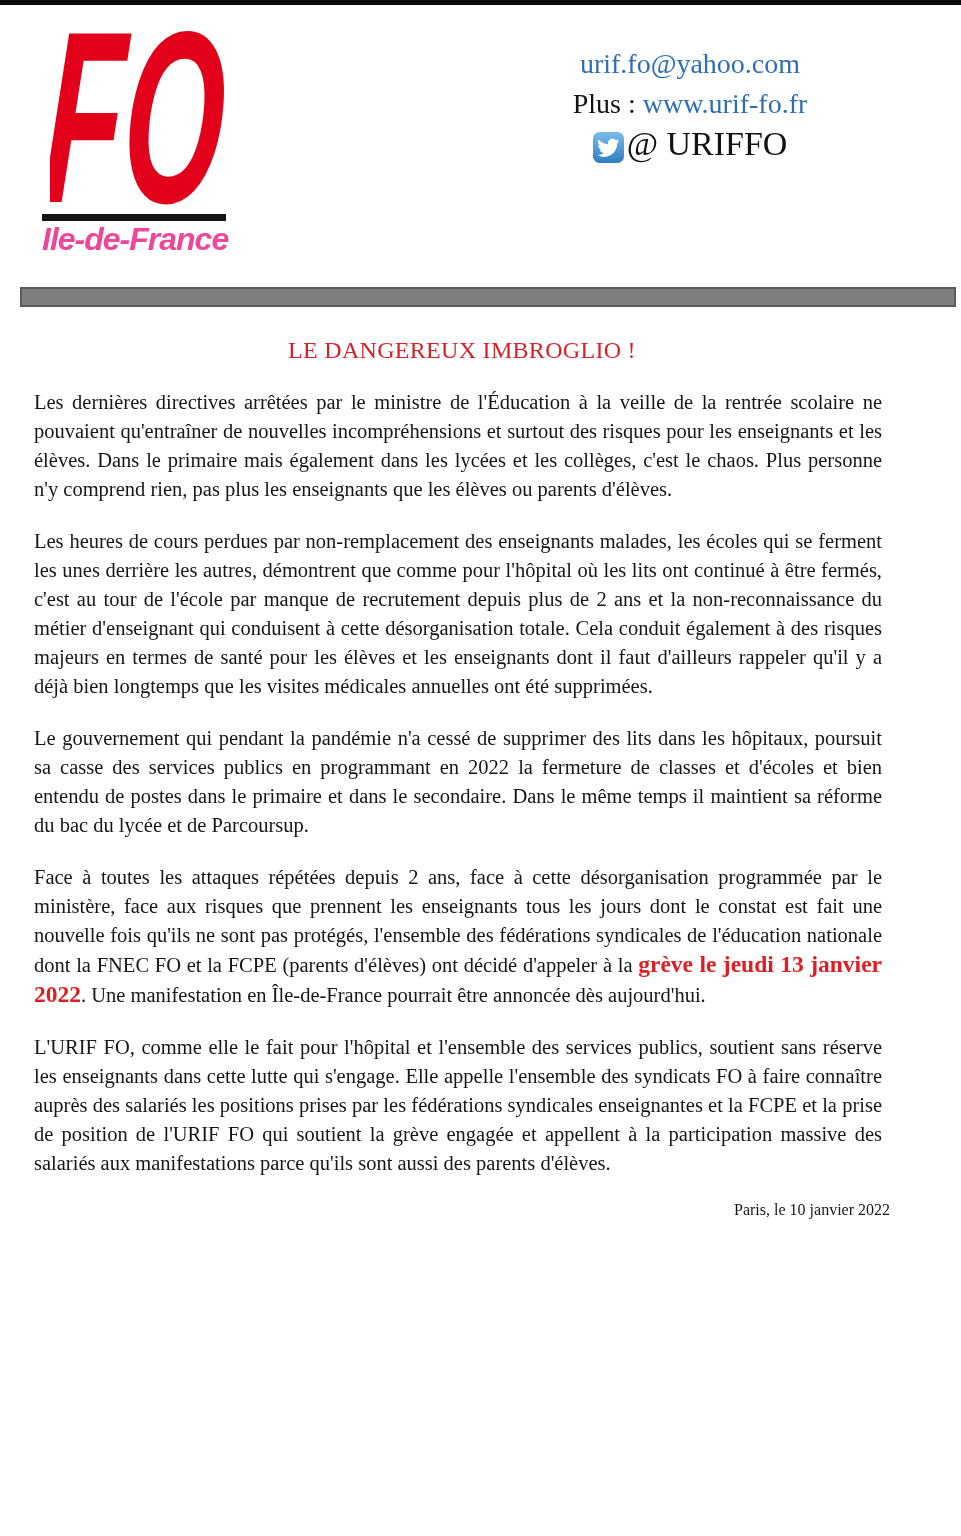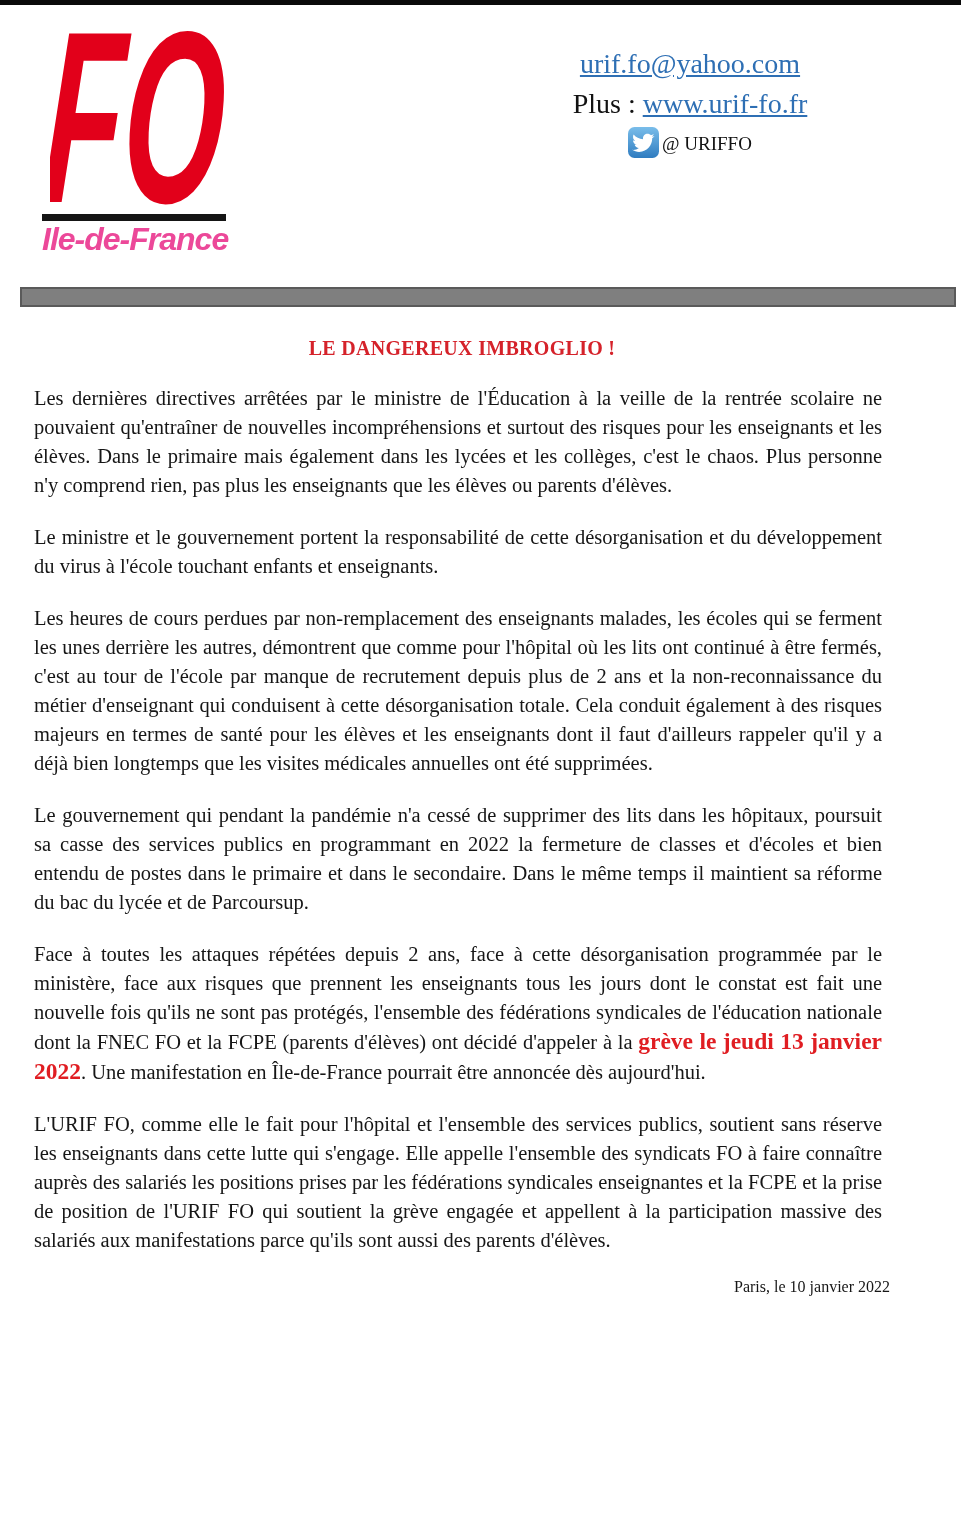--- a/index.html
+++ b/index.html
@@ -44,37 +44,37 @@
     font-family: Liberation Sans, sans-serif;
     font-style: italic; font-weight: bold;
     font-size: 32px; letter-spacing: -1px; color: #ec4899;
     white-space: nowrap;
   }
   .contact {
     position: absolute; left: 430px; top: 44px; width: 520px;
     text-align: center; font-size: 28px; line-height: 40px;
     color: #121212;
   }
-  .contact .link { color: var(--link-blue); text-decoration: underline; cursor: pointer; }
-  .tw-line { font-size: 19px; }
+  .contact .link { color: var(--link-blue); cursor: pointer; }
+  .tw-line { font-size: 34px; }
   .tw-icon { display: inline-block; vertical-align: -8px; margin-right: 3px; cursor: pointer; }
   
   .gray-bar {
     position: absolute; left: 20px; top: 287px;
     width: 936px; height: 20px;
     background: var(--bar-gray);
     border: 2px solid var(--bar-gray-border);
     box-sizing: border-box;
   }
   
   .main { position: absolute; left: 34px; top: 337px; width: 856px; }
   .doc-title {
     margin: 0 0 24px 0;
     text-align: center;
-    font-size: 20px; font-weight: bold;
+    font-size: 24px; font-weight: normal;
     letter-spacing: 0.3px;
     color: var(--title-red);
   }
   .body-par {
     margin: 0 8px 23px 0;
     font-size: 20.5px;
     line-height: 29px;
     text-align: justify;
     color: var(--text-black);
   }
@@ -128,21 +128,20 @@
       </div>
     </div>
   </header>
 
   <div class="gray-bar"></div>
 
   <main class="main">
     <h1 class="doc-title">LE DANGEREUX IMBROGLIO !</h1>
     <div id="paragraphs">
         <p class="body-par"><span>Les dernières directives arrêtées par le ministre de l'Éducation à la veille de la rentrée scolaire ne pouvaient qu'entraîner de nouvelles incompréhensions et surtout des risques pour les enseignants et les élèves. Dans le primaire mais également dans les lycées et les collèges, c'est le chaos. Plus personne n'y comprend rien, pas plus les enseignants que les élèves ou parents d'élèves.</span></p>
-        <p class="body-par"><span>Le ministre et le gouvernement portent la responsabilité de cette désorganisation et du développement du virus à l'école touchant enfants et enseignants.</span></p>
         <p class="body-par"><span>Les heures de cours perdues par non-remplacement des enseignants malades, les écoles qui se ferment les unes derrière les autres, démontrent que comme pour l'hôpital où les lits ont continué à être fermés, c'est au tour de l'école par manque de recrutement depuis plus de 2 ans et la non-reconnaissance du métier d'enseignant qui conduisent à cette désorganisation totale. Cela conduit également à des risques majeurs en termes de santé pour les élèves et les enseignants dont il faut d'ailleurs rappeler qu'il y a déjà bien longtemps que les visites médicales annuelles ont été supprimées.</span></p>
         <p class="body-par"><span>Le gouvernement qui pendant la pandémie n'a cessé de supprimer des lits dans les hôpitaux, poursuit sa casse des services publics en programmant en 2022 la fermeture de classes et d'écoles et bien entendu de postes dans le primaire et dans le secondaire. Dans le même temps il maintient sa réforme du bac du lycée et de Parcoursup.</span></p>
         <p class="body-par"><span>Face à toutes les attaques répétées depuis 2 ans, face à cette désorganisation programmée par le ministère, face aux risques que prennent les enseignants tous les jours dont le constat est fait une nouvelle fois qu'ils ne sont pas protégés, l'ensemble des fédérations syndicales de l'éducation nationale dont la FNEC FO et la FCPE (parents d'élèves) ont décidé d'appeler à la </span><span class="hl">grève le jeudi 13 janvier 2022</span><span>. Une manifestation en Île-de-France pourrait être annoncée dès aujourd'hui.</span></p>
         <p class="body-par"><span>L'URIF FO, comme elle le fait pour l'hôpital et l'ensemble des services publics, soutient sans réserve les enseignants dans cette lutte qui s'engage. Elle appelle l'ensemble des syndicats FO à faire connaître auprès des salariés les positions prises par les fédérations syndicales enseignantes et la FCPE et la prise de position de l'URIF FO qui soutient la grève engagée et appellent à la participation massive des salariés aux manifestations parce qu'ils sont aussi des parents d'élèves.</span></p>
       </div>
     <div class="date-line">Paris, le 10 janvier 2022</div>
   </main>
 
 </div>
 

